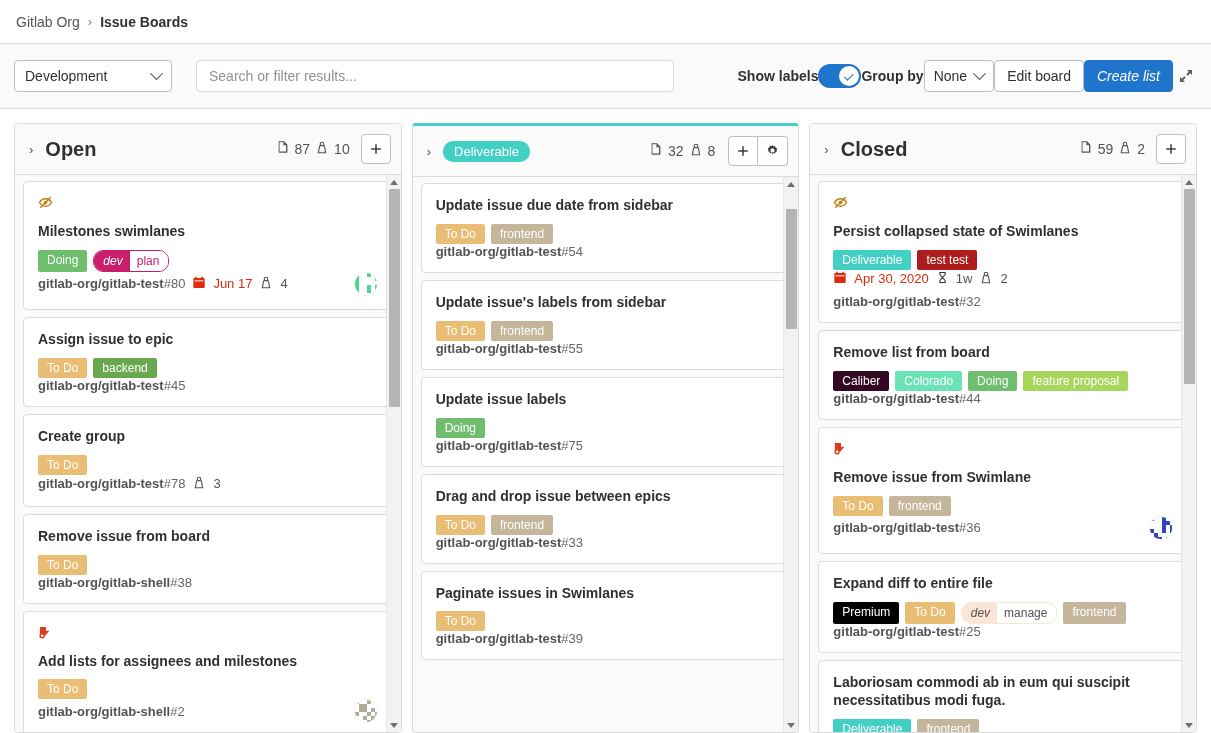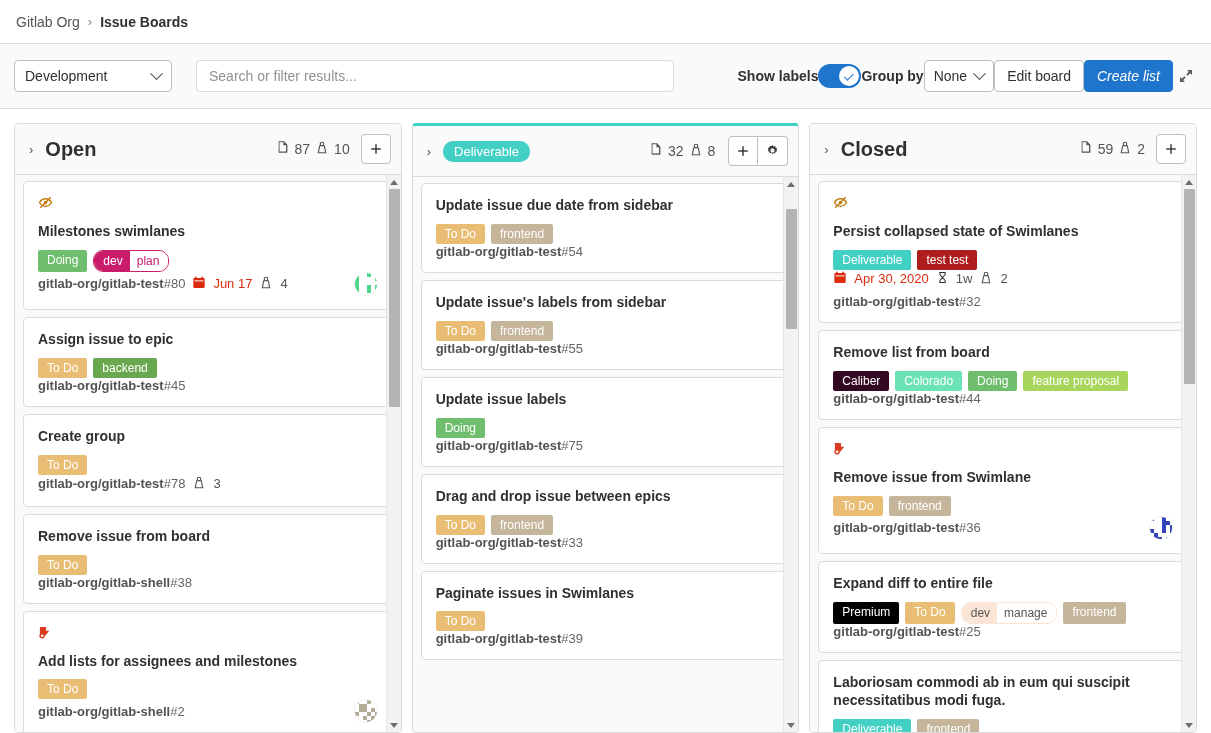--- a/index.html
+++ b/index.html
@@ -116,21 +116,21 @@
   }
   .labels { display: flex; flex-wrap: wrap; gap: 6px; margin-top: 9px; }
   .lbl {
     font-size: 12px; border-radius: 2px; padding: 2px 9px; line-height: 16px;
     white-space: nowrap;
   }
   .lbl-scoped {
     display: inline-flex; border-radius: 10px; overflow: hidden;
     font-size: 12px; line-height: 16px; white-space: nowrap;
   }
-  .lbl-scoped .k { padding: 2px 7px 2px 9px; }
+  .lbl-scoped .k { padding: 2px 7px 2px 9px; font-style: italic; }
   .lbl-scoped .v { padding: 2px 9px 2px 7px; background: #fff; }
 
   .card-foot {
     display: flex; align-items: center; gap: 7px;
     font-size: 13px; color: #666;
   }
   .path { font-size: 13px; color: #535353; font-weight: 700; }
   .path .num { font-weight: 400; color: #666; }
   .due { color: #dd2b0e; font-size: 13px; }
   .foot-num { font-size: 13px; color: #535353; }

